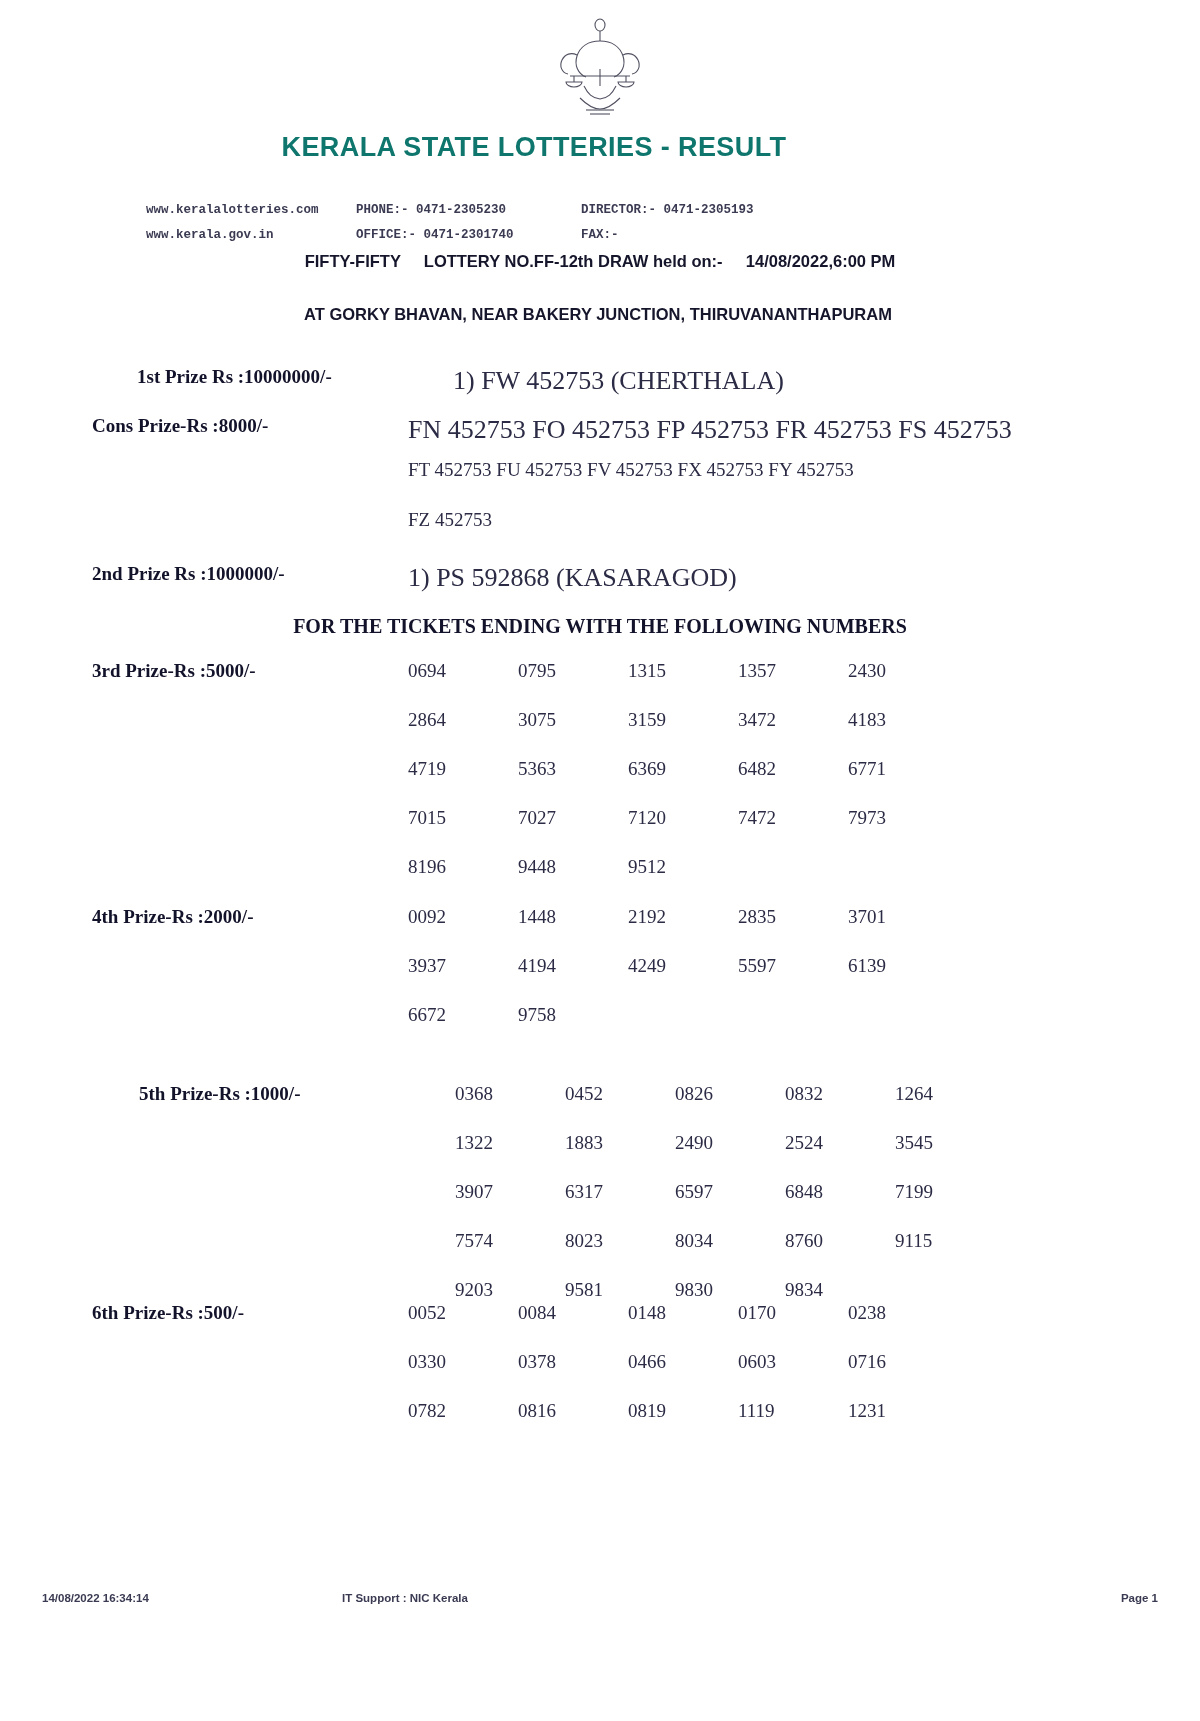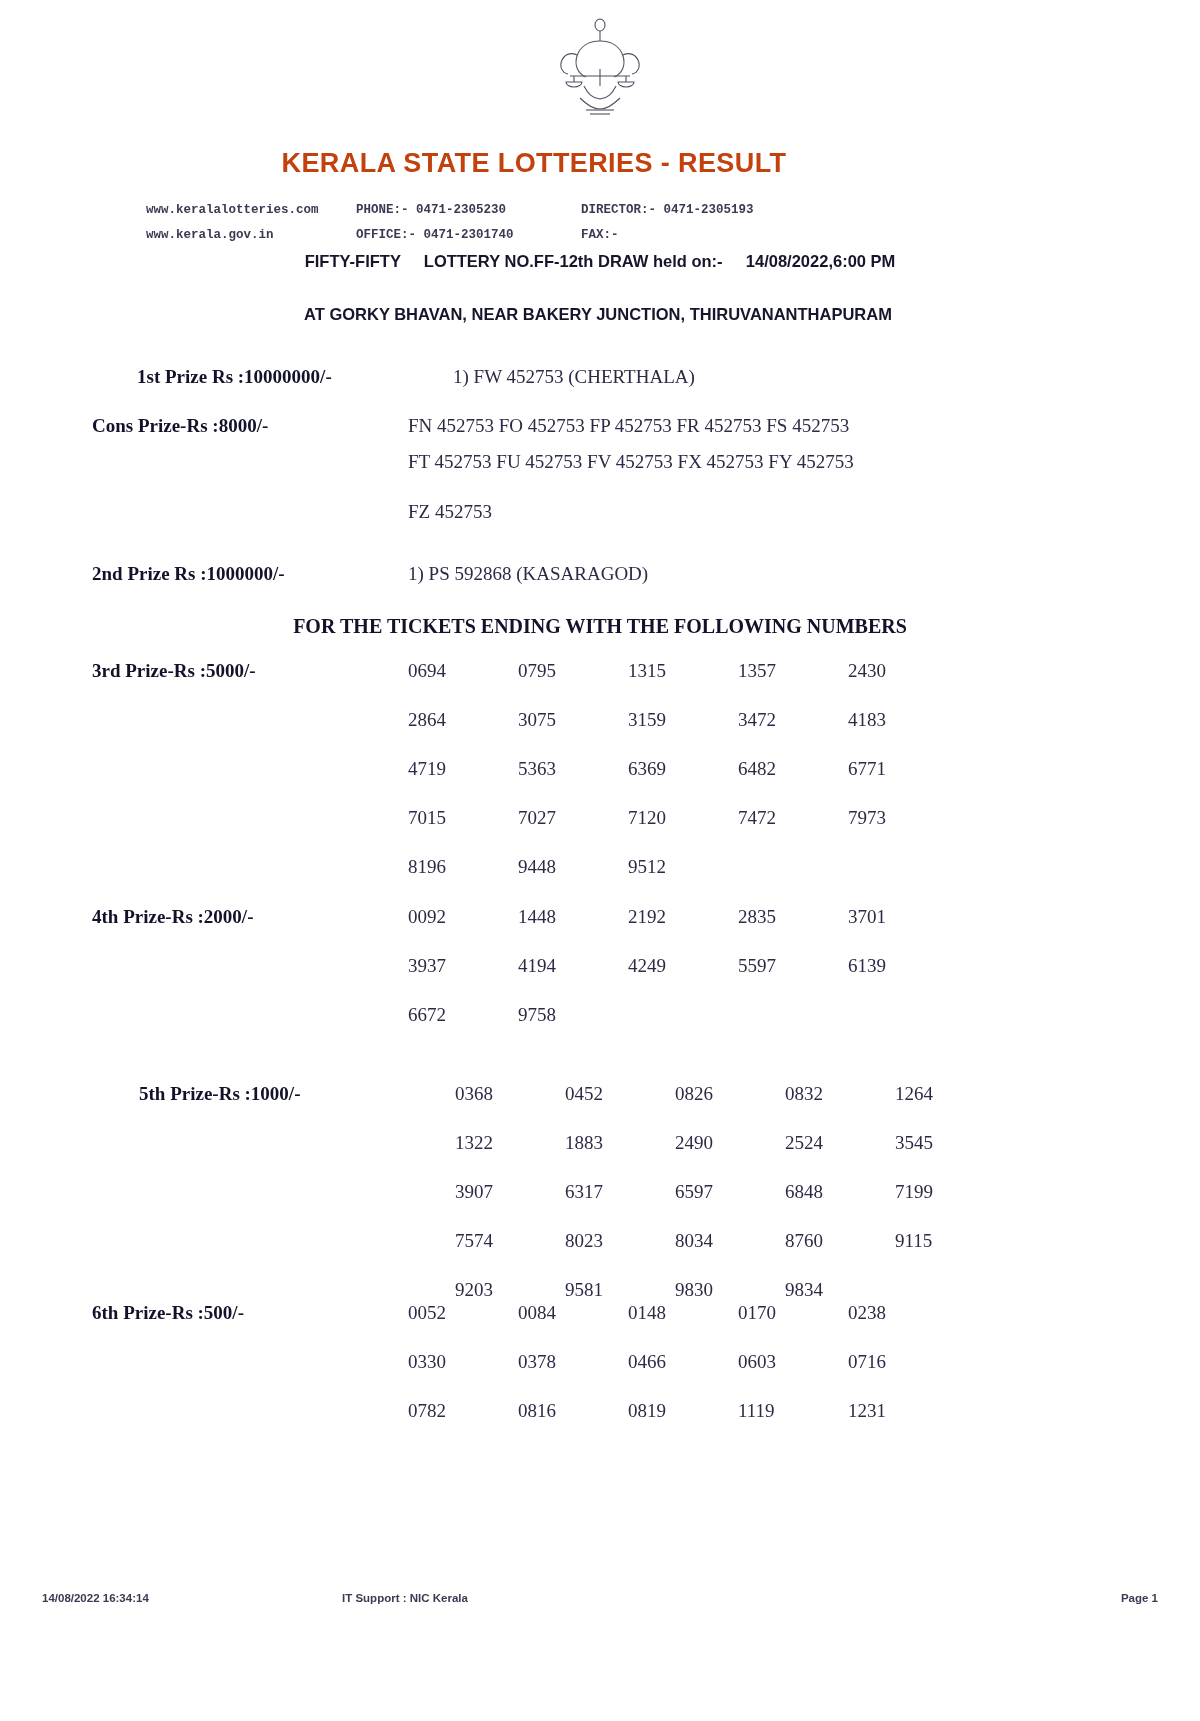--- a/index.html
+++ b/index.html
@@ -28,29 +28,29 @@
   }
   .emblem {
     width: 120px;
     height: 108px;
     opacity: 0.82;
   }
 
   
   .doc-title {
     position: absolute;
-    top: 148px;
+    top: 132px;
     left: 0;
     width: 1068px;
     text-align: center;
     font-family: "Liberation Sans", sans-serif;
     font-weight: bold;
     font-size: 27px;
     letter-spacing: 0.4px;
-    color: #c2410c;
+    color: #0f766e;
   }
 
   
   .contact {
     position: absolute;
     top: 198px;
     left: 146px;
     font-family: Liberation Mono, monospace;
     font-size: 12.5px;
     font-weight: bold;
@@ -94,21 +94,21 @@
   .prize-label {
     width: 408px;
     padding-left: 92px;
     box-sizing: border-box;
     font-weight: bold;
     font-size: 19px;
     color: #12122a;
     white-space: nowrap;
   }
   .prize-value {
-    font-size: 19px;
+    font-size: 26px;
     color: #2b2b45;
     white-space: nowrap;
   }
 
   
   .row-1st  { position: absolute; top: 366px;  left: 0; width: 1200px; padding-left: 45px; }
   .row-cons { position: absolute; top: 415px;  left: 0; width: 1200px; }
   .cons-line {
     padding-left: 408px;
     font-size: 19px;

